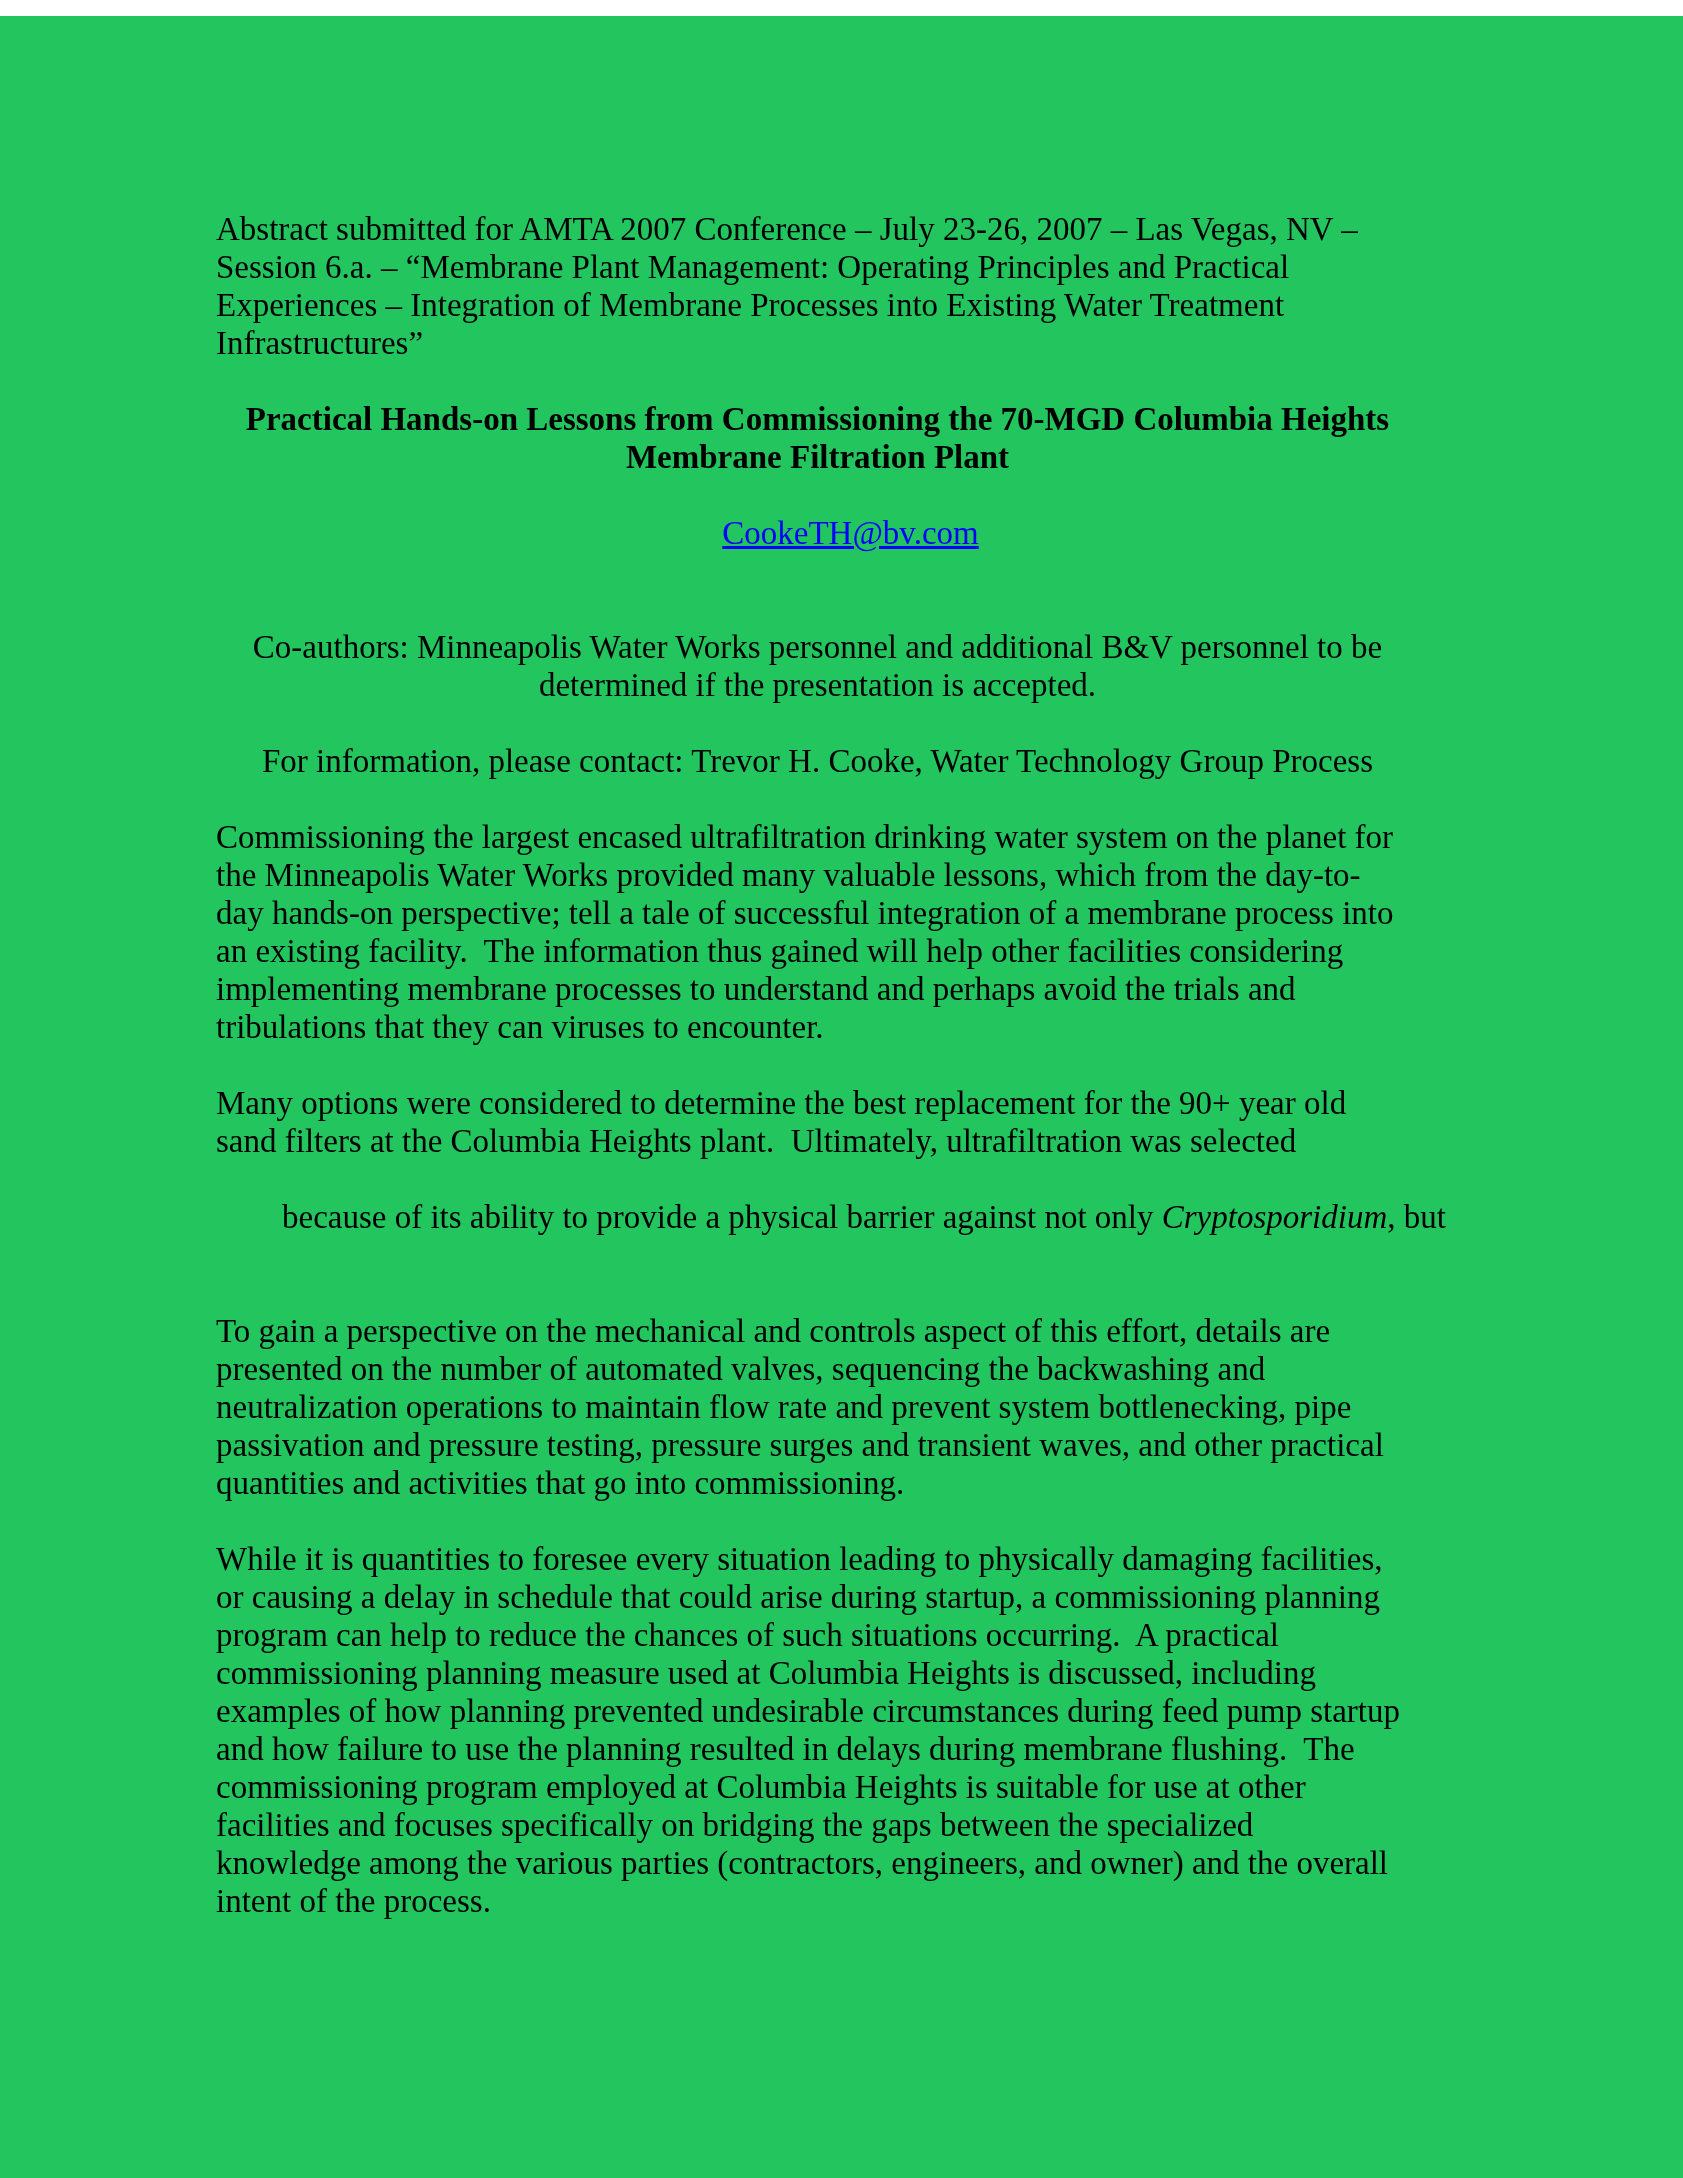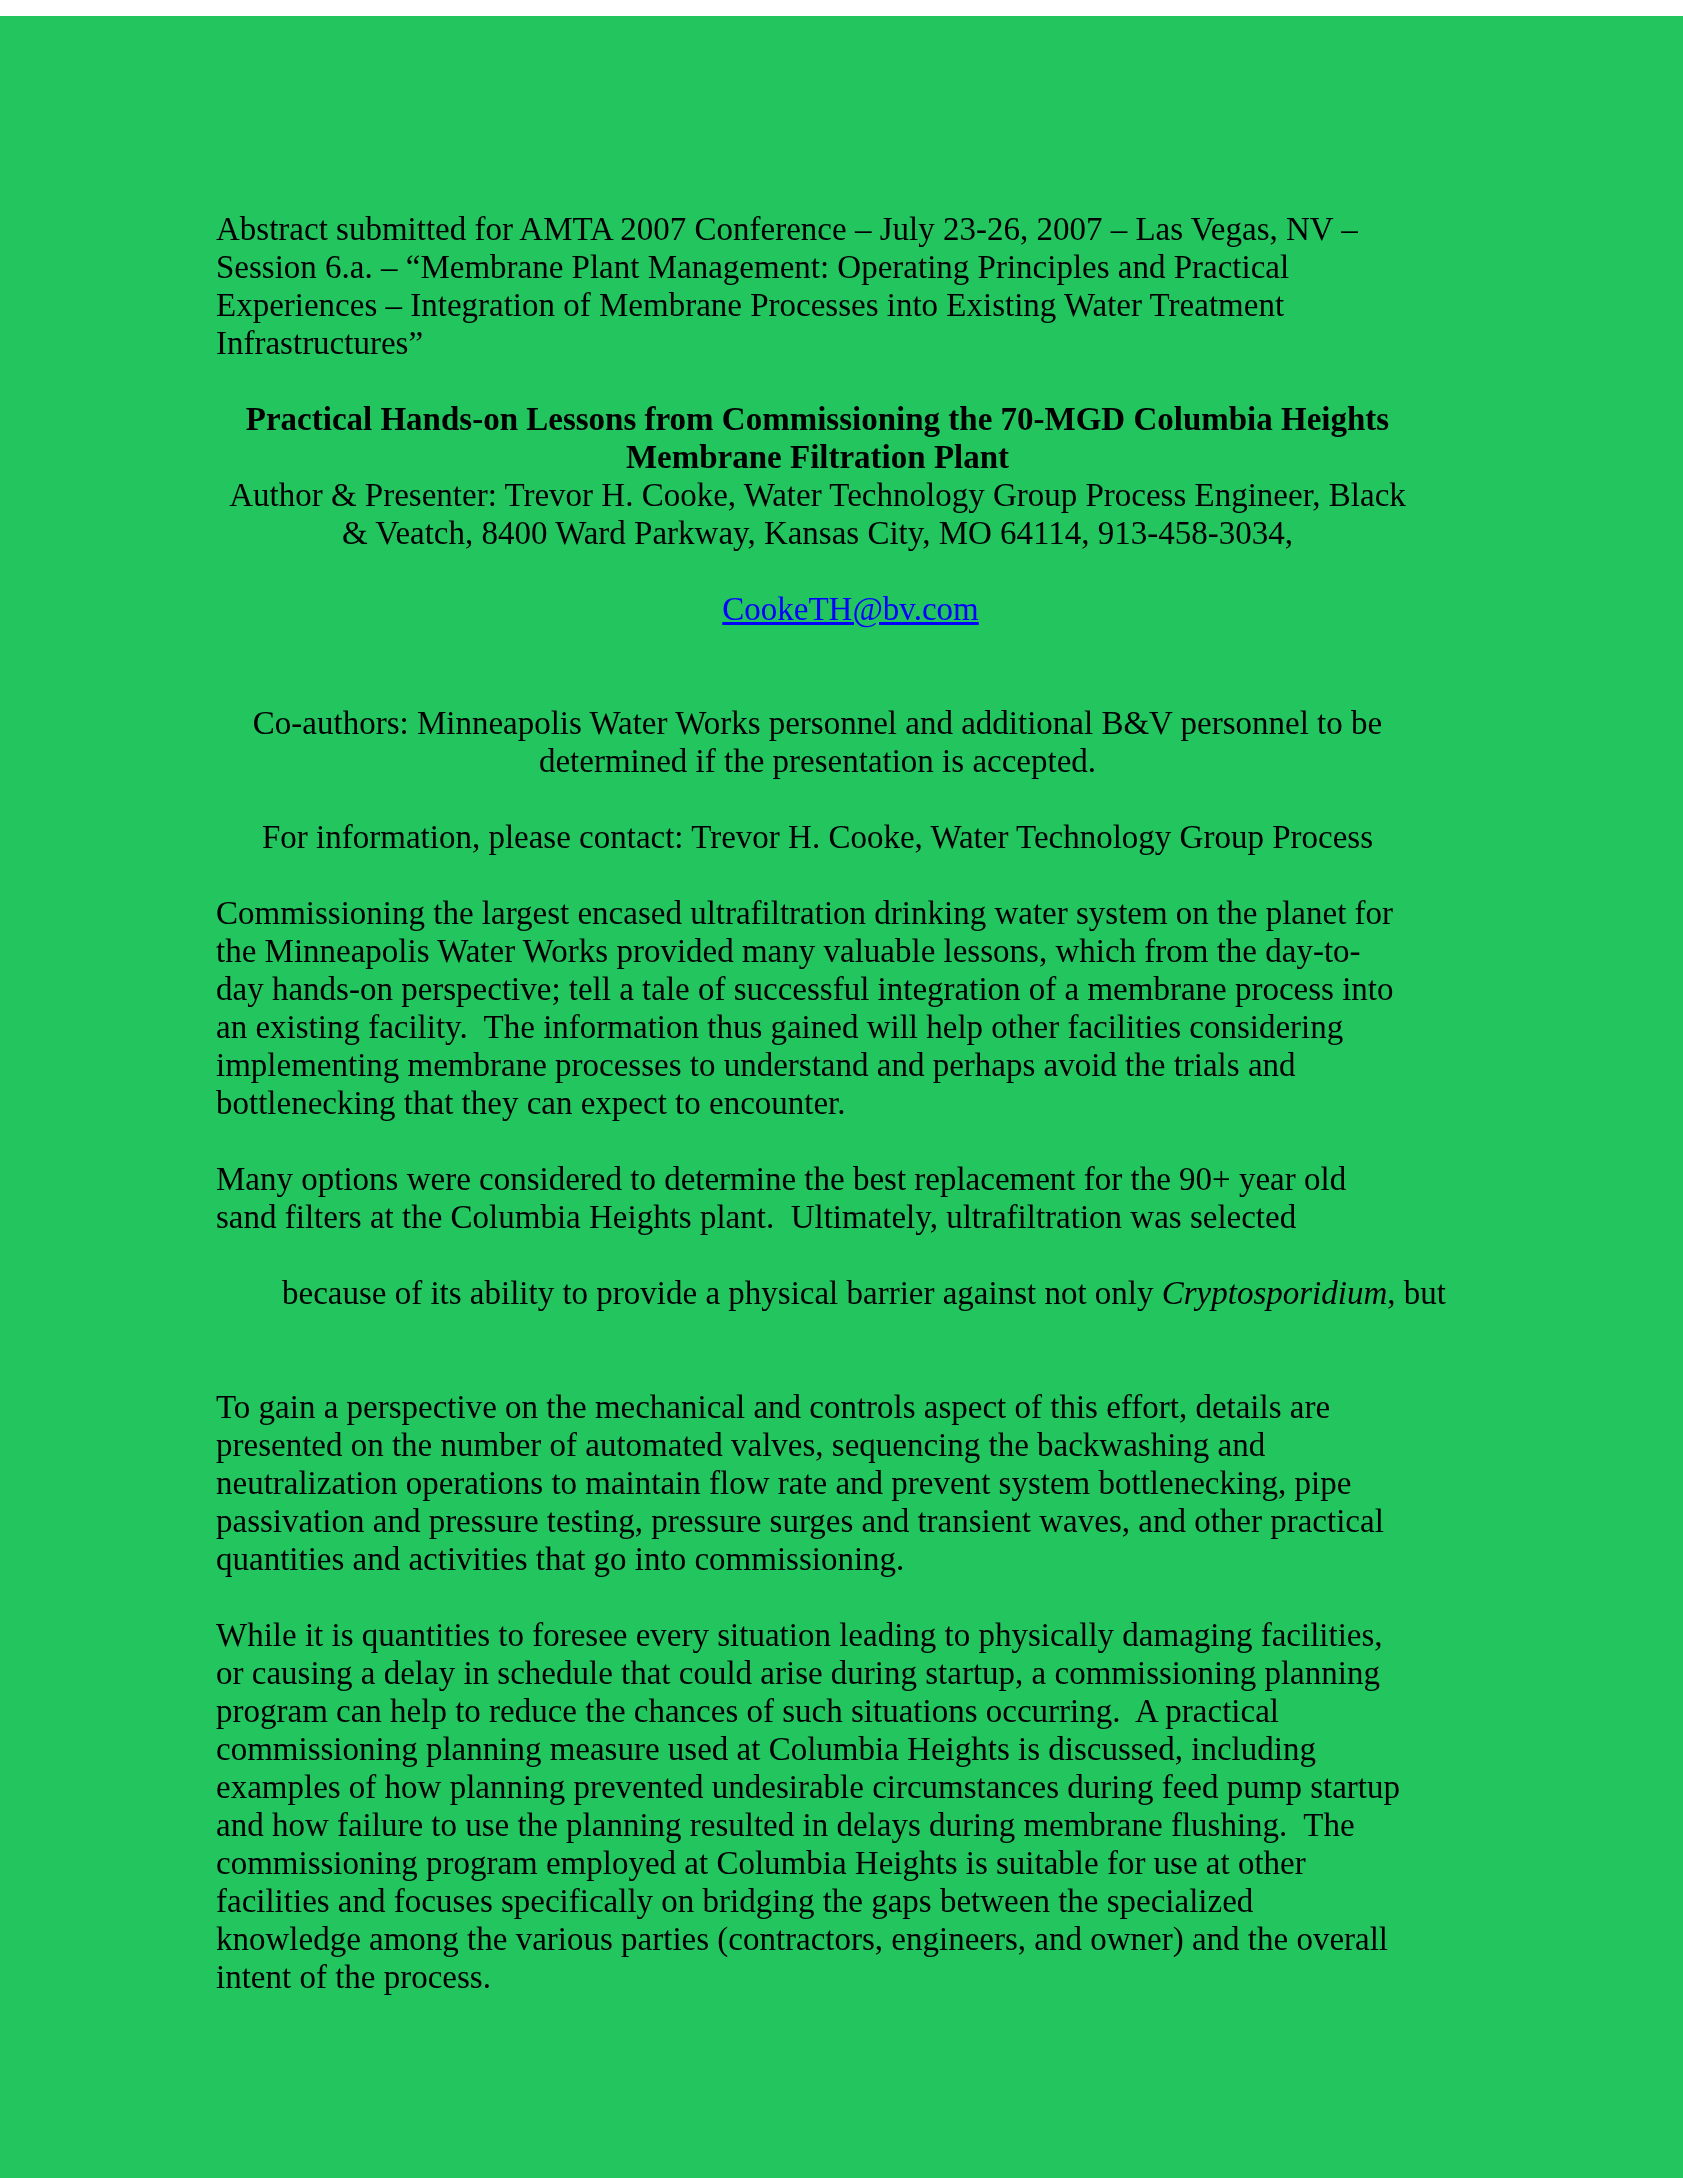--- a/index.html
+++ b/index.html
@@ -45,45 +45,41 @@
         <div class="tline">Experiences – Integration of Membrane Processes into Existing Water Treatment</div>
         <div class="tline">Infrastructures”</div>
       </div>
 
     <div class="block center bold">
         <div class="tline">Practical Hands-on Lessons from Commissioning the 70-MGD Columbia Heights</div>
         <div class="tline">Membrane Filtration Plant</div>
       </div>
 
     <div class="block flush center">
-      <div>
-          <div class="tline">Author &amp; Presenter: Trevor H. Cooke, Water Technology Group Process Engineer, Black</div>
-          <div class="tline">&amp; Veatch, 8400 Ward Parkway, Kansas City, MO 64114, 913-458-3034,</div>
-        </div>
       <div class="tline center">
         <a class="doclink" style="color: rgb(0, 0, 255);">CookeTH@bv.com</a>
       </div>
     </div>
 
     <div class="block center">
         <div class="tline">Co-authors: Minneapolis Water Works personnel and additional B&amp;V personnel to be</div>
         <div class="tline">determined if the presentation is accepted.</div>
       </div>
 
     <div class="block center">
       <div class="tline center">For information, please contact: Trevor H. Cooke, Water Technology Group Process</div>
     </div>
 
     <div class="block">
         <div class="tline">Commissioning the largest encased ultrafiltration drinking water system on the planet for</div>
         <div class="tline">the Minneapolis Water Works provided many valuable lessons, which from the day-to-</div>
         <div class="tline">day hands-on perspective; tell a tale of successful integration of a membrane process into</div>
         <div class="tline">an existing facility.  The information thus gained will help other facilities considering</div>
         <div class="tline">implementing membrane processes to understand and perhaps avoid the trials and</div>
-        <div class="tline">bottlenecking that they can expect to encounter.</div>
+        <div class="tline">tribulations that they can viruses to encounter.</div>
       </div>
 
     <div class="block">
       <div class="tline">Many options were considered to determine the best replacement for the 90+ year old</div>
       <div class="tline">sand filters at the Columbia Heights plant.  Ultimately, ultrafiltration was selected</div>
       <div class="tline">
         <span>because of its ability to provide a physical barrier against not only </span><em>Cryptosporidium</em><span>, but</span>
       </div>
     </div>
 

